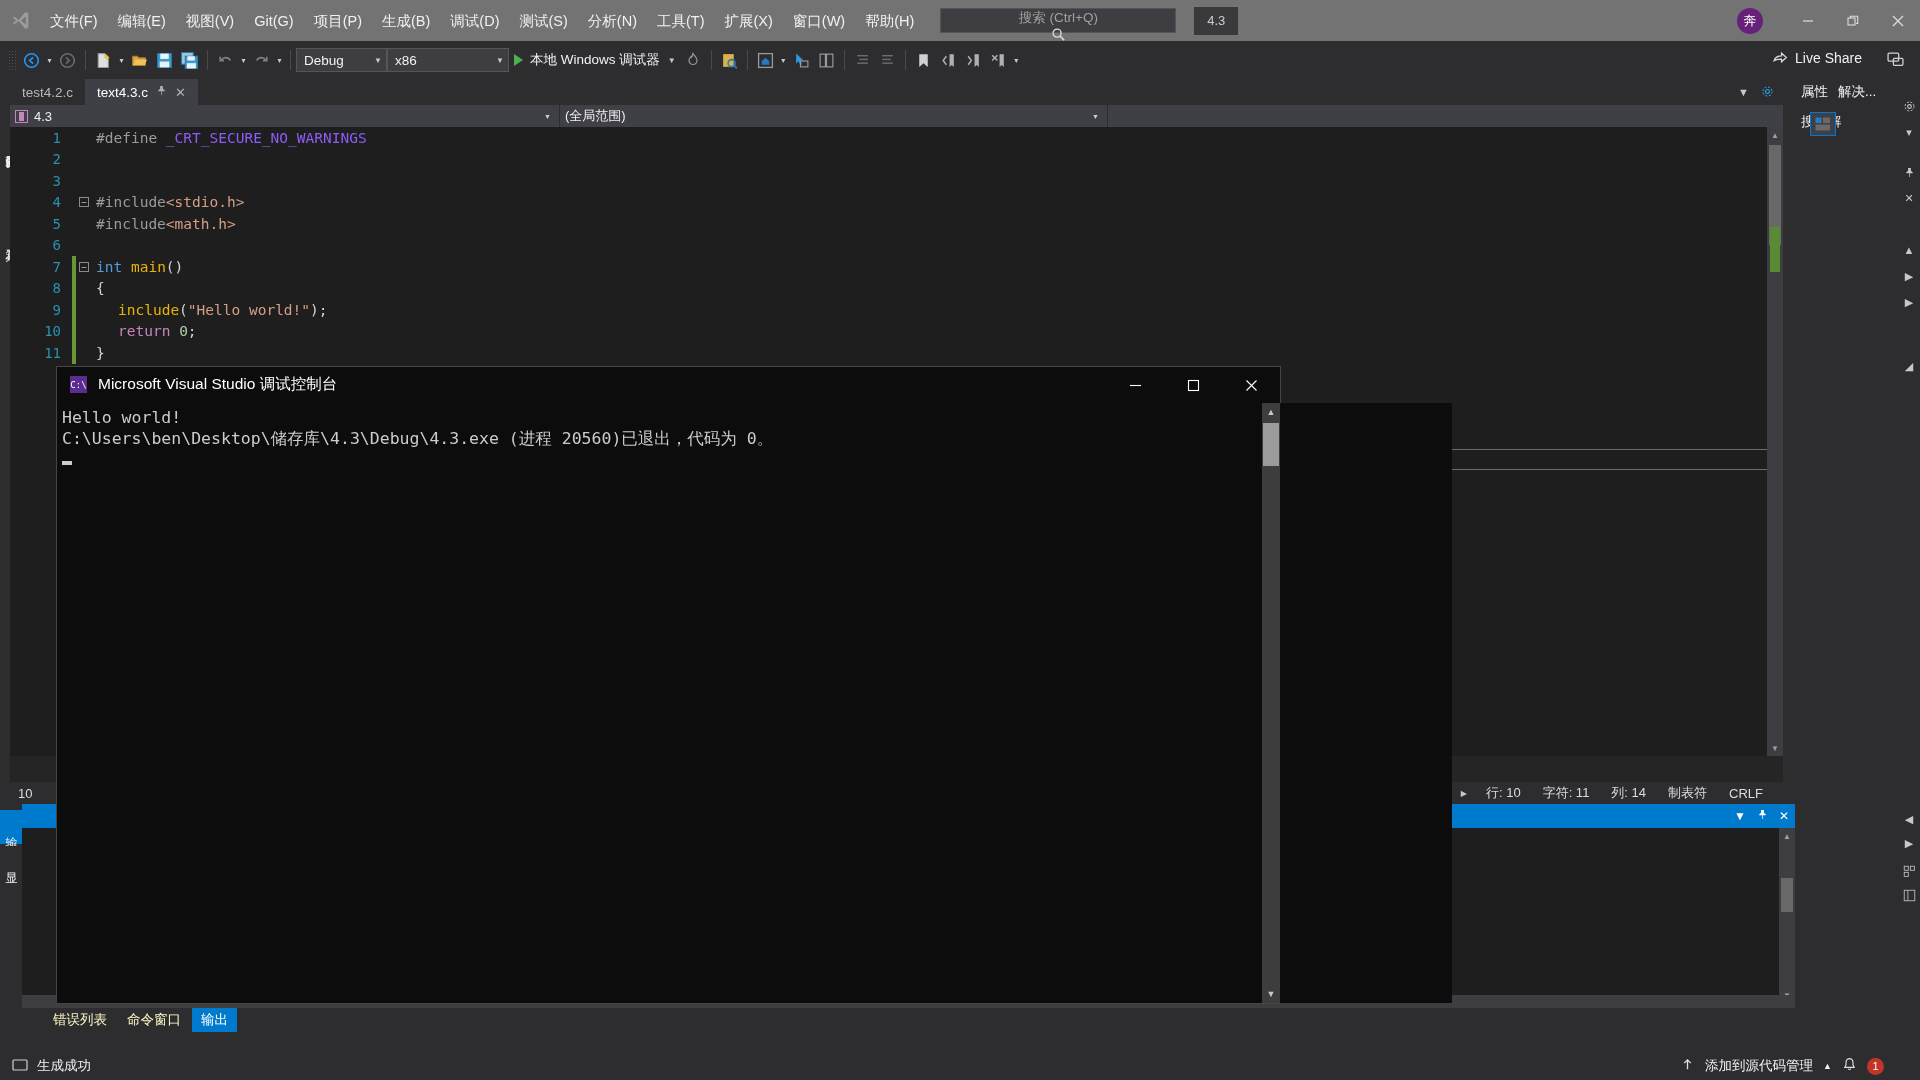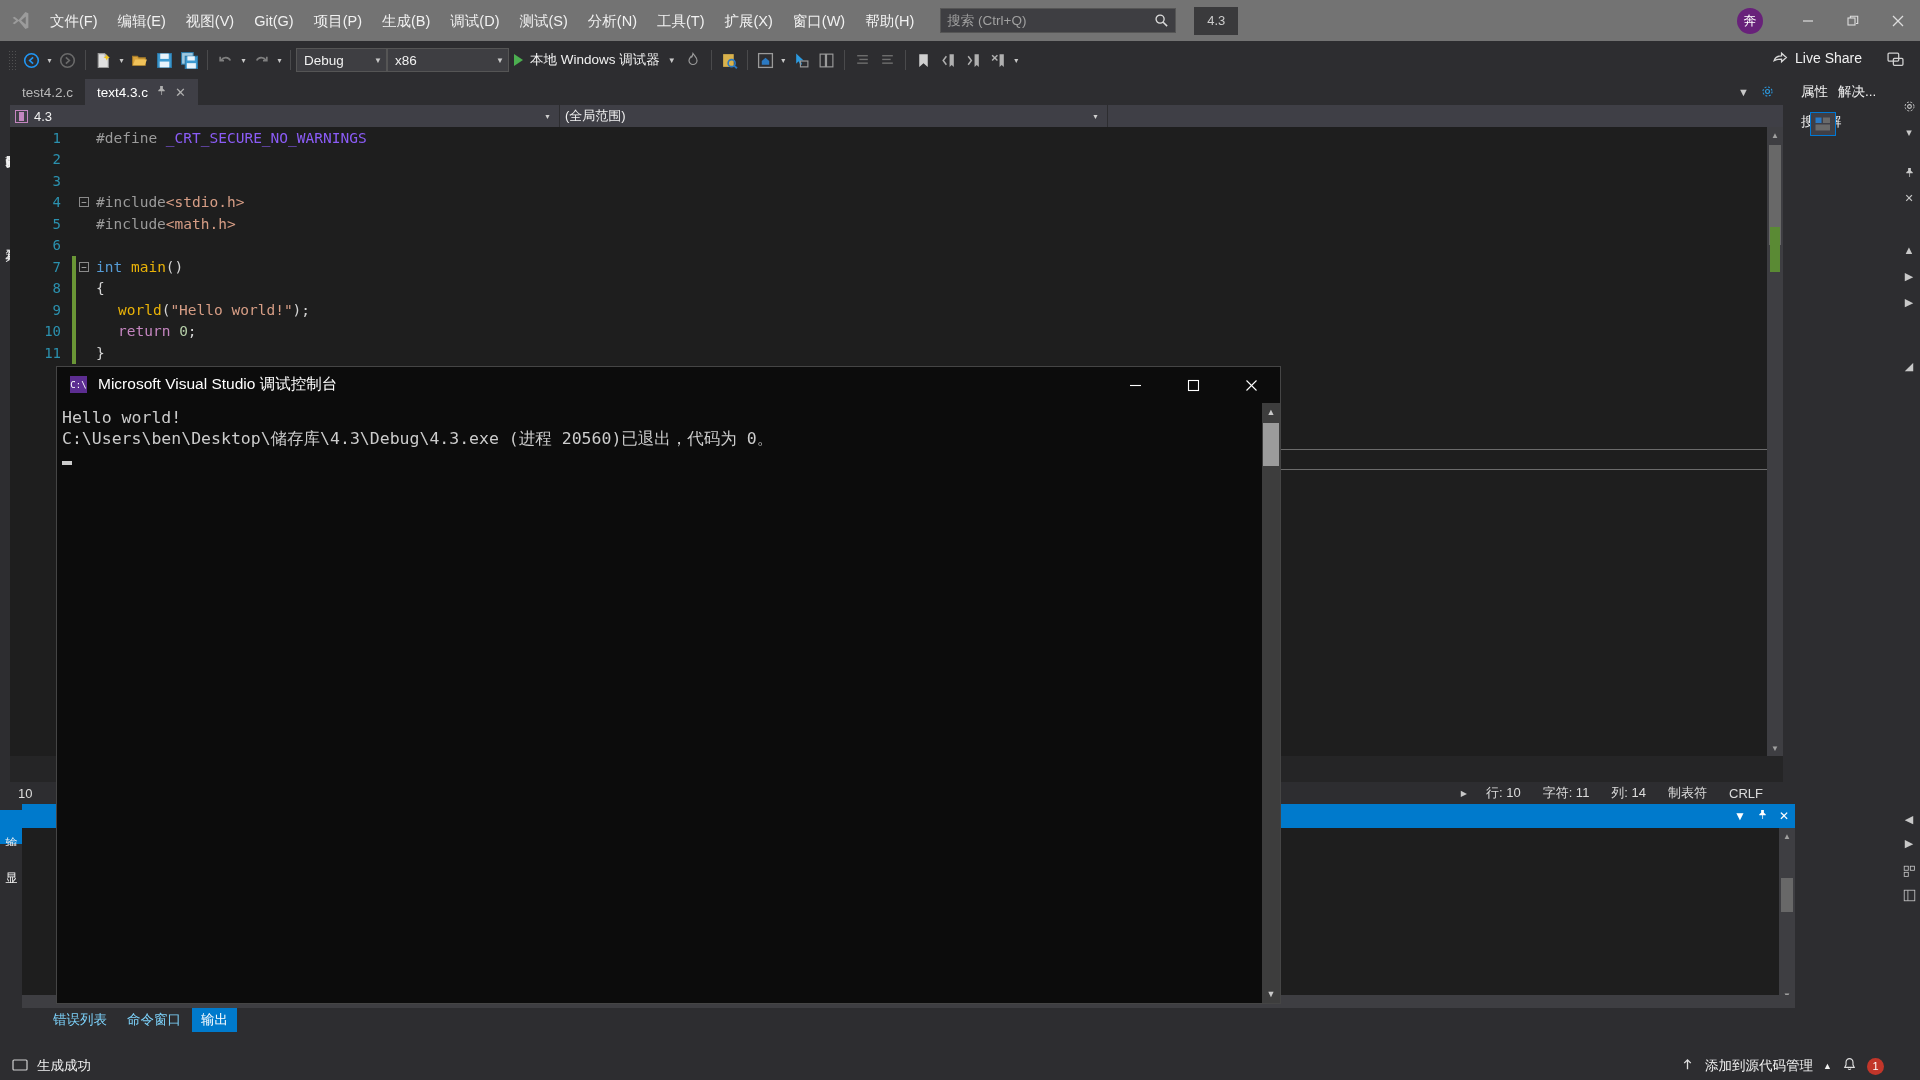--- a/index.html
+++ b/index.html
@@ -18,21 +18,21 @@
     background:#737373; display:flex; align-items:center;
   }
   #vs-logo { width:40px; height:41px; display:flex; align-items:center; justify-content:center; }
   #vs-logo svg { width:21px; height:21px; }
   .menu-item {
     font-size:14.5px; color:#f1f1f1; padding:4px 9px; margin:0 1px;
     white-space:nowrap; cursor:default; line-height:20px;
   }
   #search-box {
     margin-left:16px; width:236px; height:25px; background:#3e3e42;
-    border:1px solid #555; display:flex; align-items:center; padding:0 6px;
+    border:1px solid #555; display:flex; align-items:center; padding:0 6px;flex-direction:column;
   }
   #search-placeholder { flex:1; font-size:13.5px; color:#a0a0a0; }
   #search-icon-w { width:16px; height:16px; display:flex; align-items:center; justify-content:center; }
   #version-chip {
     margin-left:18px; height:28px; min-width:44px; background:#3a3a3c;
     display:flex; align-items:center; justify-content:center;
     font-size:13px; color:#ccc; padding:0 10px;
   }
   #titlebar-right {
     position:absolute; right:0; top:0; height:41px; display:flex; align-items:center;
@@ -192,21 +192,21 @@
     padding:4px 6px; overflow:hidden; line-height:15px;
   }
   #output-vscroll { position:absolute; right:0; top:24px; width:16px; height:175px; background:#3e3e42; }
   #output-vscroll .arrow { height:16px; display:flex; align-items:center; justify-content:center; color:#a0a0a0; font-size:8px; }
   #output-vthumb { position:absolute; left:2px; top:50px; width:12px; height:34px; background:#686868; }
   #output-hscroll { position:absolute; left:0; bottom:22px; width:1773px; height:15px; background:#3e3e42; }
   #panel-tabs {
     position:absolute; left:0; bottom:0; width:1773px; height:24px; background:#2d2d30;
     display:flex; align-items:center; padding-left:22px; gap:2px;
   }
-  .ptab { font-size:13.5px; color:#7dd3fc; padding:3px 9px; }
+  .ptab { font-size:13.5px; color:#fef9c3; padding:3px 9px; }
   .ptab.active { background:#007acc; color:#fff; }
 
   
   #right-dock {
     position:absolute; right:0; top:79px; width:125px; height:953px; background:#2d2d30;
   }
   #rd-top { position:absolute; left:0; top:0; width:125px; height:26px; display:flex; align-items:center; gap:10px; padding-left:6px; }
   .rd-label { font-size:13.5px; color:#f1f1f1; }
   #rd-search { position:absolute; left:6px; top:34px; font-size:13.5px; color:#f1f1f1; }
   #rd-strip { position:absolute; left:0; top:58px; width:125px; height:640px; }
@@ -241,21 +241,21 @@
   }
   #console-icon {
     width:17px; height:17px; background:#5c2d91; color:#fff; font-size:9px;
     display:flex; align-items:center; justify-content:center; margin-right:11px;
     font-family:"DejaVu Sans Mono", monospace;
   }
   #console-title-text { font-size:15.5px; color:#fff; }
   #console-wbtns { position:absolute; right:0; top:0; height:36px; display:flex; }
   .cbtn { width:58px; height:36px; display:flex; align-items:center; justify-content:center; color:#fff; }
   #console-body {
-    position:absolute; left:0; top:36px; width:1205px; height:600px; background:#0c0c0c;
+    position:absolute; left:0; top:36px; width:1395px; height:600px; background:#0c0c0c;
     font-family:"DejaVu Sans Mono", monospace; font-size:16.5px; color:#cccccc;
     padding:4px 5px; line-height:21px; white-space:pre;
   }
   #console-caret { display:inline-block; width:10px; height:4px; background:#cccccc; vertical-align:baseline; }
   #console-scroll { position:absolute; right:0; top:36px; width:18px; height:600px; background:#3d3d3d; }
   #console-scroll .arrow { height:18px; display:flex; align-items:center; justify-content:center; color:#c8c8c8; font-size:9px; }
   #console-thumb { position:absolute; left:1px; top:20px; width:16px; height:43px; background:#9b9b9b; }
 </style>
 </head>
 <body>
@@ -529,21 +529,21 @@
     <div id="code-surface">
       <div id="code-lines">
           <div class="code-line"><span class="ln">1</span><span class="changebar"></span><span class="fold"></span><span class="codetext" style="padding-left: 4px;"><span class="k-pp">#define </span><span class="k-macro">_CRT_SECURE_NO_WARNINGS</span></span></div>
           <div class="code-line"><span class="ln">2</span><span class="changebar"></span><span class="fold"></span><span class="codetext" style="padding-left: 4px;"></span></div>
           <div class="code-line"><span class="ln">3</span><span class="changebar"></span><span class="fold"></span><span class="codetext" style="padding-left: 4px;"></span></div>
           <div class="code-line"><span class="ln">4</span><span class="changebar"></span><span class="fold"><span class="foldbox">−</span></span><span class="codetext" style="padding-left: 4px;"><span class="k-pp">#include</span><span class="k-str">&lt;stdio.h&gt;</span></span></div>
           <div class="code-line"><span class="ln">5</span><span class="changebar"></span><span class="fold"><span class="foldline"></span></span><span class="codetext" style="padding-left: 4px;"><span class="k-pp">#include</span><span class="k-str">&lt;math.h&gt;</span></span></div>
           <div class="code-line"><span class="ln">6</span><span class="changebar"></span><span class="fold"></span><span class="codetext" style="padding-left: 4px;"></span></div>
           <div class="code-line"><span class="ln">7</span><span class="changebar saved"></span><span class="fold"><span class="foldbox">−</span></span><span class="codetext" style="padding-left: 4px;"><span class="k-kw">int</span><span class="k-plain"> </span><span class="k-fn">main</span><span class="k-plain">()</span></span></div>
           <div class="code-line"><span class="ln">8</span><span class="changebar saved"></span><span class="fold"><span class="foldline"></span></span><span class="codetext" style="padding-left: 4px;"><span class="k-plain">{</span></span></div>
-          <div class="code-line"><span class="ln">9</span><span class="changebar saved"></span><span class="fold"><span class="foldline"></span></span><span class="codetext" style="padding-left: 26px;"><span class="k-fn">world</span><span class="k-plain">(</span><span class="k-str">"Hello world!"</span><span class="k-plain">);</span></span></div>
+          <div class="code-line"><span class="ln">9</span><span class="changebar saved"></span><span class="fold"><span class="foldline"></span></span><span class="codetext" style="padding-left: 26px;"><span class="k-fn">include</span><span class="k-plain">(</span><span class="k-str">"Hello world!"</span><span class="k-plain">);</span></span></div>
           <div class="code-line"><span class="ln">10</span><span class="changebar saved"></span><span class="fold"><span class="foldline"></span></span><span class="codetext" style="padding-left: 26px;"><span class="k-kw2">return</span><span class="k-plain"> </span><span class="k-num">0</span><span class="k-plain">;</span></span></div>
           <div class="code-line"><span class="ln">11</span><span class="changebar saved"></span><span class="fold"><span class="foldline"></span></span><span class="codetext" style="padding-left: 4px;"><span class="k-plain">}</span></span></div>
         </div>
       <div id="cur-line-box"></div>
     </div>
 
     <div id="code-scroll">
       <div class="arrow">▲</div>
       <div id="code-thumb"></div>
       <div id="scroll-marker"></div>

